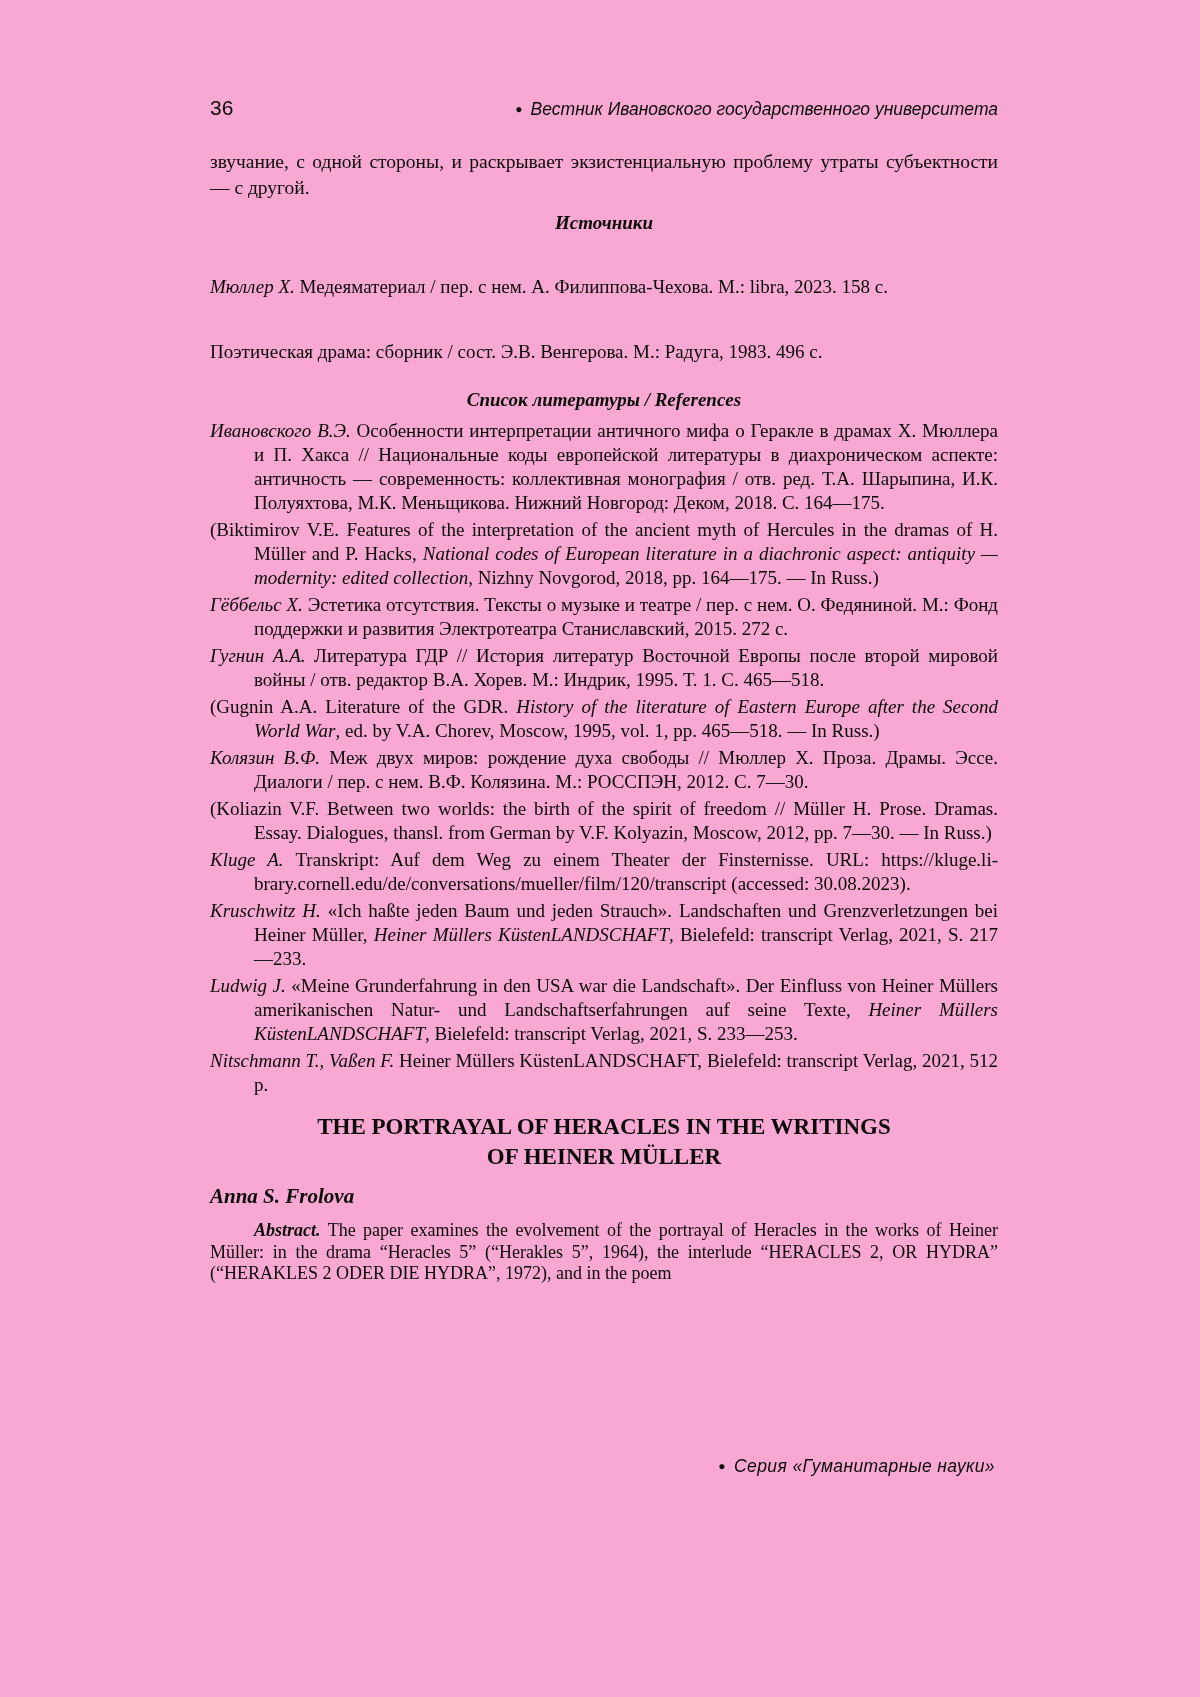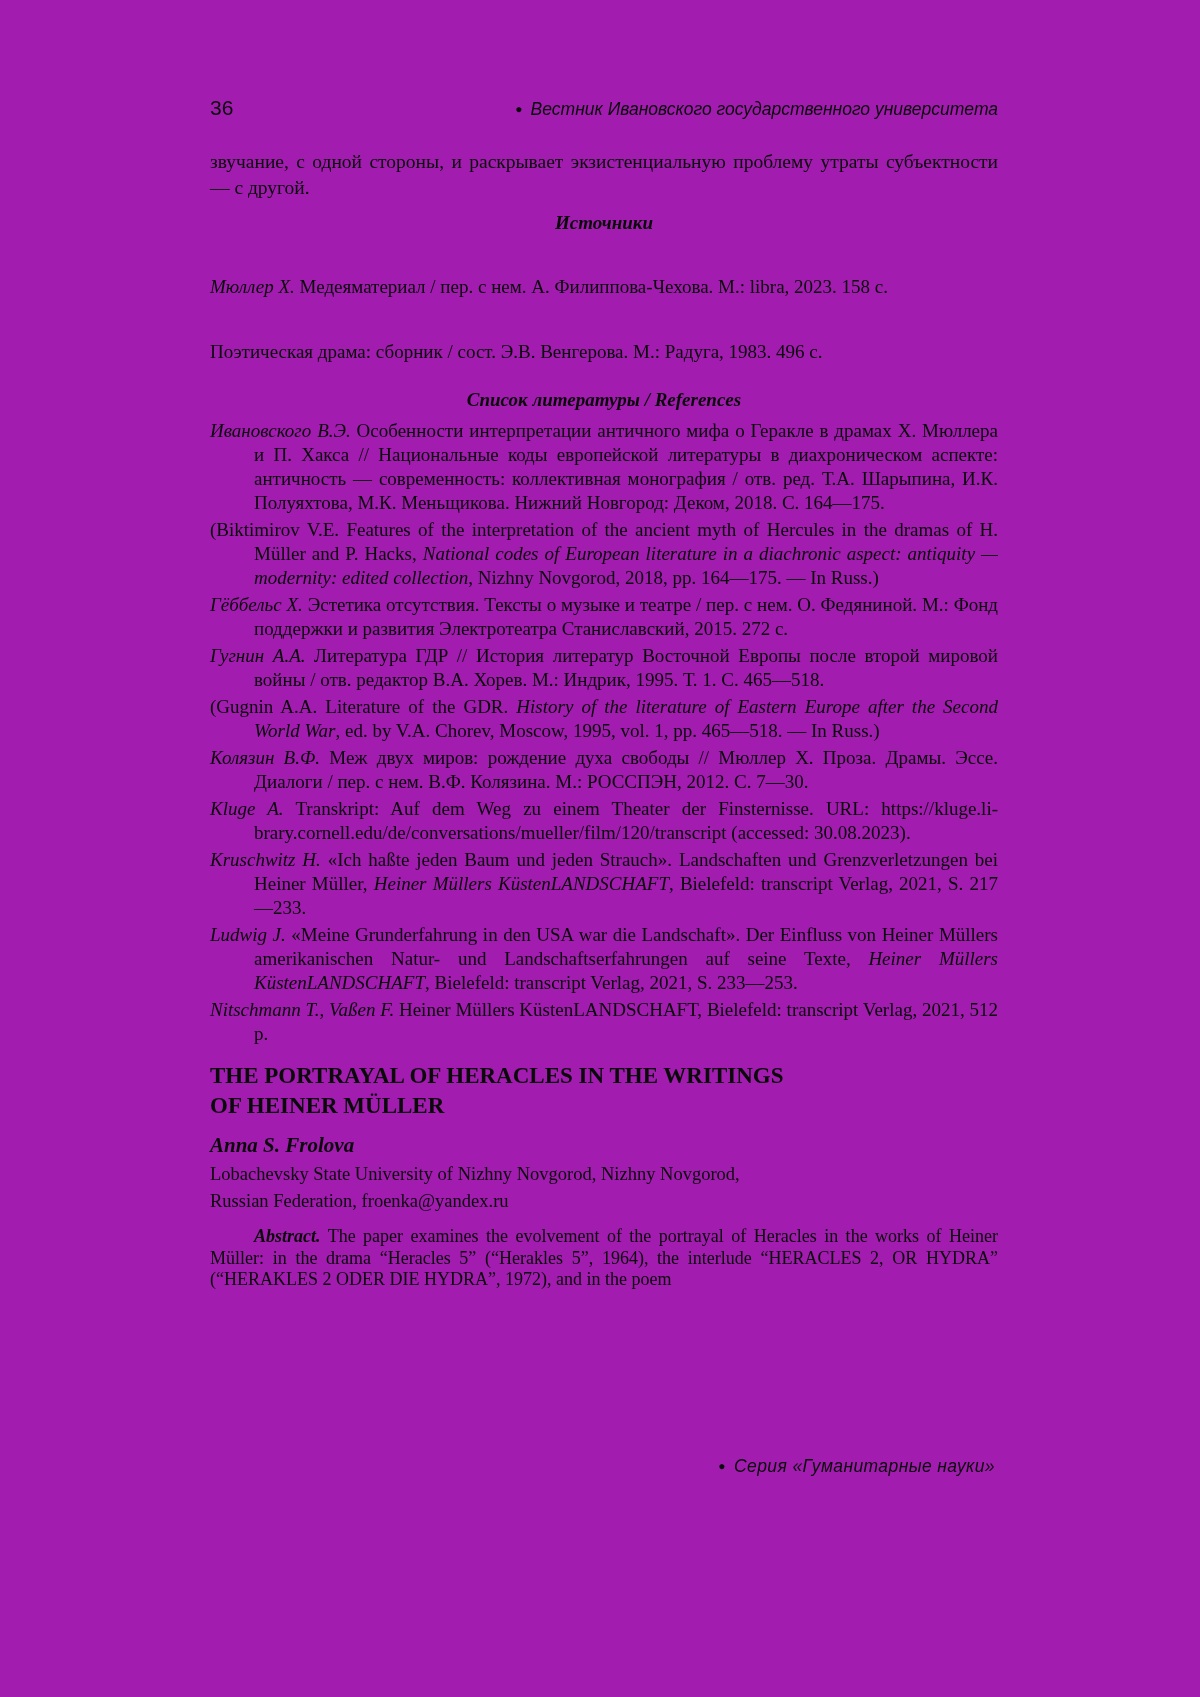--- a/index.html
+++ b/index.html
@@ -1,21 +1,21 @@
 <!DOCTYPE html>
 <html><head>
 <meta charset="utf-8">
 <style>
   html, body { margin: 0; padding: 0; background: #e8e8e8; }
   .page {
     position: relative;
     width: 1200px;
     height: 1697px;
     margin: 0 auto;
-    background: #a21caf;
+    background: #f9a8d4;
     color: #0a0a0a;
     font-family: "Liberation Serif", serif;
     overflow: hidden;
   }
   .content {
     position: absolute;
     left: 210px;
     top: 96px;
     width: 788px;
   }
@@ -52,20 +52,21 @@
     margin: 0 0 3px 0;
     padding-left: 44px;
     text-indent: -44px;
   }
   .src .ref-entry { line-height: 26px; margin-bottom: 0; margin-top: 39px; }
   .article-title {
     font-size: 23px;
     line-height: 30px;
     font-weight: bold;
     margin: 15px 0 0 0;
+    text-align: center;
   }
   .author {
     font-size: 21px;
     font-weight: bold;
     font-style: italic;
     margin: 11px 0 0 0;
     line-height: 26px;
   }
   .affil {
     font-size: 18.5px;
@@ -110,30 +111,30 @@
       </div>
 
     <h3 class="sec-heading refs">Список литературы / References</h3>
     <div id="references-list" class="entry-list">
         <p class="ref-entry"><i>Ивановского В.Э.</i><span> Особенности интерпретации античного мифа о Геракле в драмах Х. Мюллера и П. Хакса // Национальные коды европейской литературы в диа­хроническом аспекте: античность — современность: коллективная моногра­фия / отв. ред. Т.А. Шарыпина, И.К. Полуяхтова, М.К. Меньщикова. Нижний Новгород: Деком, 2018. С. 164—175.</span></p>
         <p class="ref-entry"><span>(Biktimirov V.E. Features of the interpretation of the ancient myth of Hercules in the dramas of H. Müller and P. Hacks, </span><i>National codes of European literature in a diachronic aspect: antiquity — modernity: edited collection</i><span>, Nizhny Novgorod, 2018, pp. 164—175. — In Russ.)</span></p>
         <p class="ref-entry"><i>Гёббельс Х.</i><span> Эстетика отсутствия. Тексты о музыке и театре / пер. с нем. О. Федяниной. М.: Фонд поддержки и развития Электротеатра Станиславский, 2015. 272 с.</span></p>
         <p class="ref-entry"><i>Гугнин А.А.</i><span> Литература ГДР // История литератур Восточной Европы после второй мировой войны / отв. редактор В.А. Хорев. М.: Индрик, 1995. Т. 1. С. 465—518.</span></p>
         <p class="ref-entry"><span>(Gugnin A.A. Literature of the GDR. </span><i>History of the literature of Eastern Europe after the Second World War</i><span>, ed. by V.A. Chorev, Moscow, 1995, vol. 1, pp. 465—518. — In Russ.)</span></p>
         <p class="ref-entry"><i>Колязин В.Ф.</i><span> Меж двух миров: рождение духа свободы // Мюллер Х. Проза. Драмы. Эссе. Диалоги / пер. с нем. В.Ф. Колязина. М.: РОССПЭН, 2012. С. 7—30.</span></p>
+        <p class="ref-entry"><span>(Koliazin V.F. Between two worlds: the birth of the spirit of freedom // Müller H. Prose. Dramas. Essay. Dialogues, thansl. from German by V.F. Kolyazin, Moscow, 2012, pp. 7—30. — In Russ.)</span></p>
         <p class="ref-entry"><i>Kluge A.</i><span> Transkript: Auf dem Weg zu einem Theater der Finsternisse. URL: https://kluge.li­brary.cornell.edu/de/conversations/mueller/film/120/transcript (accessed: 30.08.2023).</span></p>
         <p class="ref-entry"><i>Kruschwitz H.</i><span> «Ich haßte jeden Baum und jeden Strauch». Landschaften und Grenzver­letzungen bei Heiner Müller, </span><i>Heiner Müllers KüstenLANDSCHAFT</i><span>, Bielefeld: tran­script Verlag, 2021, S. 217—233.</span></p>
         <p class="ref-entry"><i>Ludwig J.</i><span> «Meine Grunderfahrung in den USA war die Landschaft». Der Einfluss von Heiner Müllers amerikanischen Natur- und Landschaftserfahrungen auf seine Texte, </span><i>Heiner Müllers KüstenLANDSCHAFT</i><span>, Bielefeld: transcript Verlag, 2021, S. 233—253.</span></p>
         <p class="ref-entry"><i>Nitschmann T., Vaßen F.</i><span> Heiner Müllers KüstenLANDSCHAFT, Bielefeld: transcript Verlag, 2021, 512 p.</span></p>
       </div>
 
     <h1 class="article-title"><span>THE PORTRAYAL OF HERACLES IN THE WRITINGS</span><br><span>OF HEINER MÜLLER</span></h1>
 
     <p class="author">Anna S. Frolova</p>
 
-    <p class="affil"><span>Lobachevsky State University of Nizhny Novgorod, Nizhny Novgorod,</span><br><span>Russian Federation, froenka@yandex.ru</span></p>
 
     <p class="abstract"><span class="abstract-label">Abstract.</span><span> The paper examines the evolvement of the portrayal of Heracles in the works of Heiner Müller: in the drama “Heracles 5” (“Herakles 5”, 1964), the interlude “HERA­CLES 2, OR HYDRA” (“HERAKLES 2 ODER DIE HYDRA”, 1972), and in the poem</span></p>
 
   </div>
 
   <div class="running-footer"><span class="bullet">●</span><span>Серия «Гуманитарные науки»</span></div>
 </div>
 
 </body></html>

